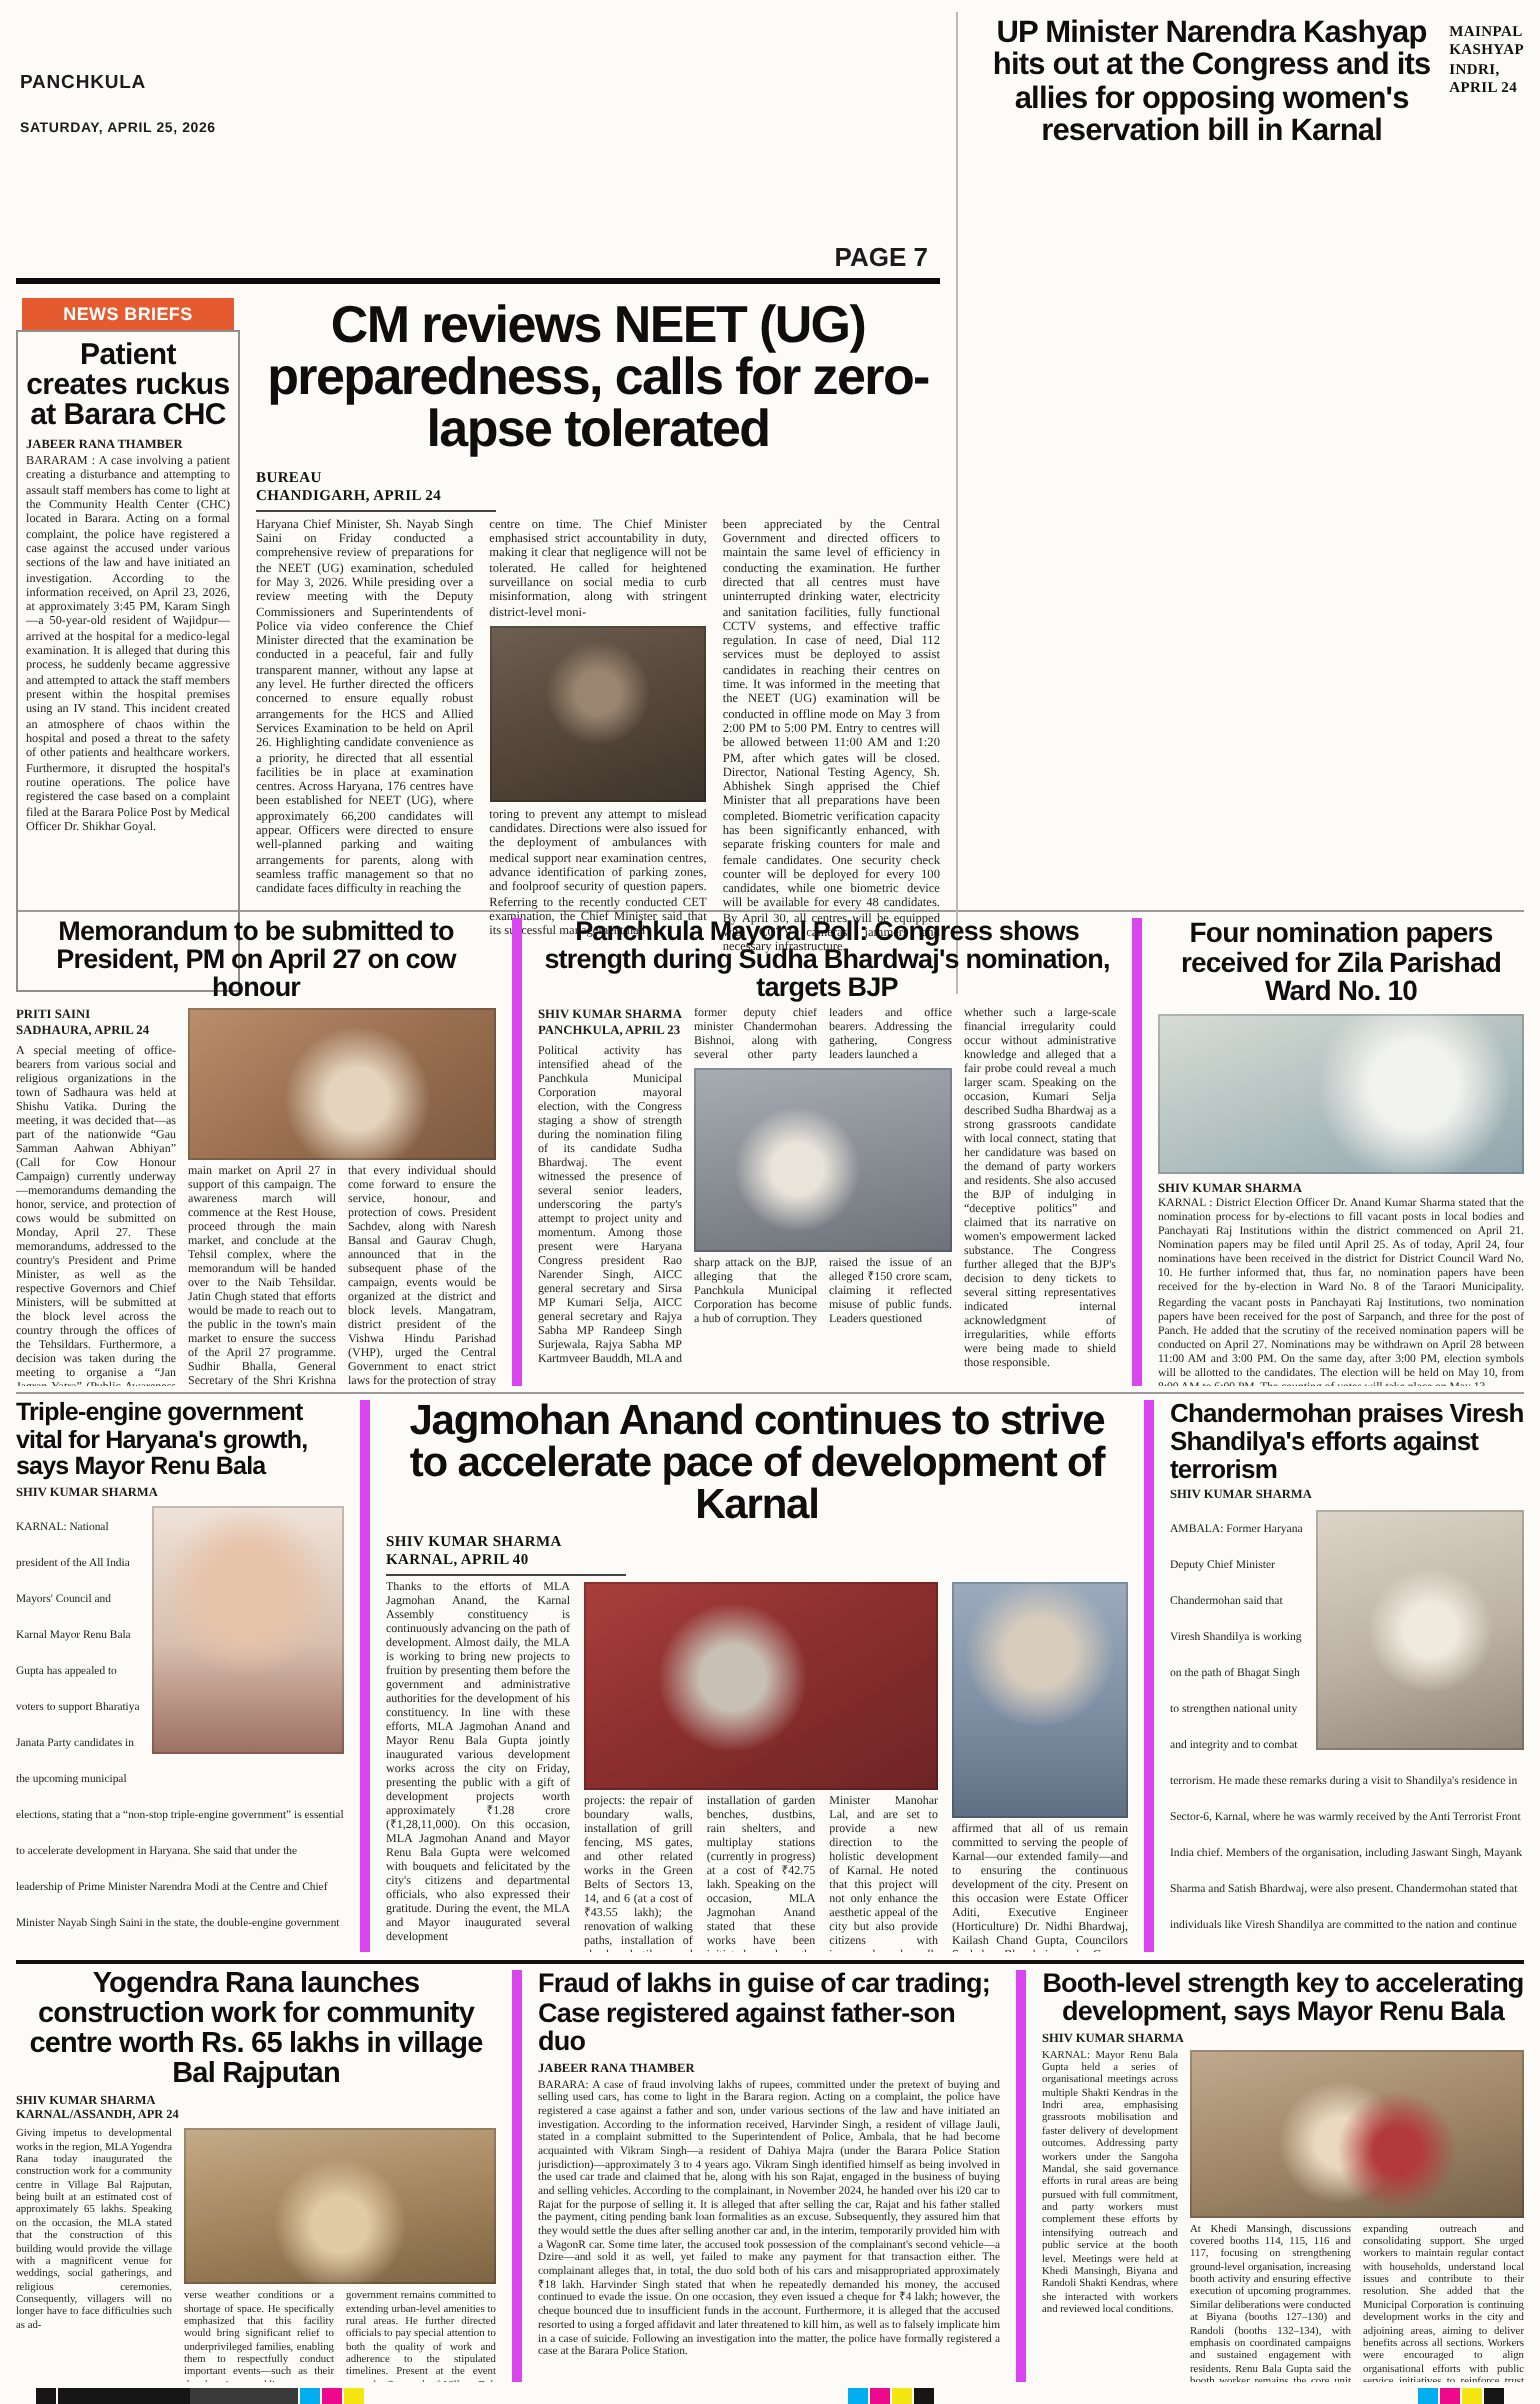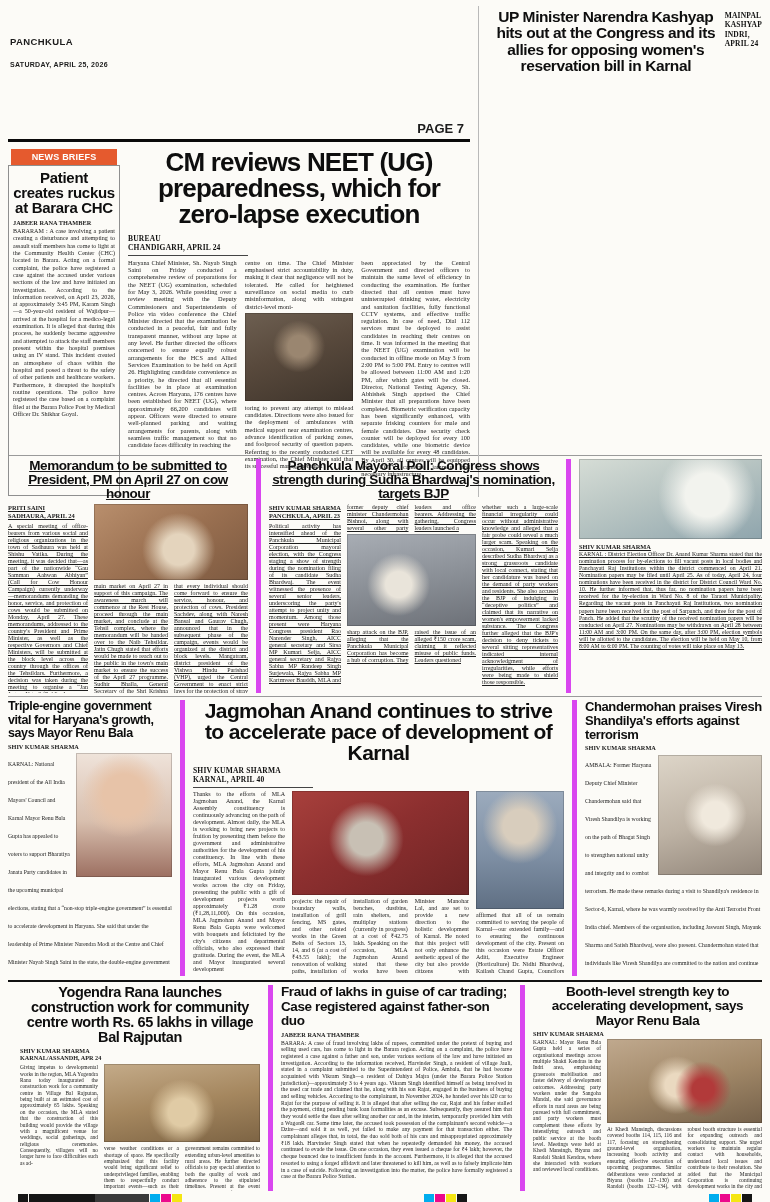--- a/index.html
+++ b/index.html
@@ -57,21 +57,21 @@
   .cm-col { font-size:6.3px; line-height:1.16; }
   .cm-photo { height:88px; margin:3px 0 3px; }
   .b1-right { border-left:1px solid #b9b9b9; padding-left:8px; display:flex; overflow:hidden; }
   .k-headline { font-size:15.5px; line-height:1.06; text-align:center; padding:3px 2px 7px; }
   .k-photo { height:168px; flex:none; }
   .k-byline { margin:5px 0 3px; }
   .k-body { columns:2; column-gap:9px; font-size:5.9px; line-height:1.17; flex:1; overflow:hidden; }
 
   
   .band2 { display:grid; grid-template-columns:248px 310px 1fr; height:234px; }
-  .band2 > article { overflow:hidden;text-decoration:underline; }
+  .band2 > article { overflow:hidden; }
   .m-headline { font-size:13.5px; line-height:1.04; text-align:center; margin-bottom:3px; }
   .m-row { display:grid; grid-template-columns:80px 1fr; gap:6px; height:calc(100% - 32px); overflow:hidden; }
   .m-byline { font-size:6.4px; font-weight:bold; line-height:1.25; margin-bottom:3px; }
   .t6 { font-size:6px; line-height:1.17; }
   .m-photo { height:76px; margin-bottom:3px; }
   .m-rest { columns:2; column-gap:6px; }
   .divl { border-left:5px solid #d946ef; padding-left:8px; }
   .padr { padding-right:8px; }
   .p-headline { font-size:13.5px; line-height:1.04; text-align:center; margin-bottom:3px; }
   .p-row { display:grid; grid-template-columns:72px 1fr 76px; gap:6px; height:calc(100% - 32px); overflow:hidden; }
@@ -94,21 +94,21 @@
   .j-row { display:grid; grid-template-columns:92px 1fr 88px; gap:7px; height:calc(100% - 60px); overflow:hidden; }
   .j-photo { height:104px; margin-bottom:3px; }
   .j-mid-txt { columns:3; column-gap:7px; }
   .j-photo2 { height:118px; margin-bottom:3px; }
   .c-headline { font-size:13px; line-height:1.08; margin-bottom:2px; }
   .c-byline { font-size:6.3px; font-weight:bold; margin-bottom:2px; }
   .c-photo { float:right; width:104px; height:120px; margin:2px 0 3px 4px; }
   .c-body { font-size:5.8px; line-height:1.18; }
 
   
-  .band4 { display:grid; grid-template-columns:248px 252px 1fr; height:206px;margin-left:12px; }
+  .band4 { display:grid; grid-template-columns:248px 252px 1fr; height:206px; }
   .band4 > article { overflow:hidden; }
   .y-headline { font-size:14.5px; line-height:1.03; text-align:center; margin-bottom:2px; }
   .y-byline { font-size:6.2px; font-weight:bold; line-height:1.25; margin-bottom:2px; }
   .y-row { display:grid; grid-template-columns:78px 1fr; gap:6px; height:calc(100% - 62px); overflow:hidden; }
   .y-photo { height:78px; margin-bottom:3px; }
   .y-rest { columns:2; column-gap:6px; }
   .f-headline { font-size:13.5px; line-height:1.08; margin-bottom:2px; }
   .f-byline { font-size:6.3px; font-weight:bold; margin-bottom:2px; }
   .f-body { font-size:5.7px; line-height:1.17; }
   .b-headline { font-size:13.5px; line-height:1.06; text-align:center; margin-bottom:2px; }
@@ -144,21 +144,21 @@
         <aside>
           <div class="briefs-bar hl">NEWS BRIEFS</div>
           <div class="briefs-box">
             <h2 class="hl briefs-headline">Patient creates ruckus at Barara CHC</h2>
             <div class="briefs-byline">JABEER RANA THAMBER</div>
             <p class="body-txt briefs-body">BARARAM : A case involving a patient creating a disturbance and attempting to assault staff members has come to light at the Community Health Center (CHC) located in Barara. Acting on a formal complaint, the police have registered a case against the accused under various sections of the law and have initiated an investigation. According to the information received, on April 23, 2026, at approximately 3:45 PM, Karam Singh—a 50-year-old resident of Wajidpur—arrived at the hospital for a medico-legal examination. It is alleged that during this process, he suddenly became aggressive and attempted to attack the staff members present within the hospital premises using an IV stand. This incident created an atmosphere of chaos within the hospital and posed a threat to the safety of other patients and healthcare workers. Furthermore, it disrupted the hospital's routine operations. The police have registered the case based on a complaint filed at the Barara Police Post by Medical Officer Dr. Shikhar Goyal.</p>
           </div>
         </aside>
 
         <article>
-          <h1 class="hl cm-headline">CM reviews NEET (UG) preparedness, which for zero-lapse execution</h1>
+          <h1 class="hl cm-headline">CM reviews NEET (UG) preparedness, calls for zero-lapse tolerated</h1>
           <div class="byline rule cm-byline">
             <div>BUREAU</div>
             <div>CHANDIGARH, APRIL 24</div>
           </div>
           <div class="cm-cols">
             <p class="body-txt cm-col">Haryana Chief Minister, Sh. Nayab Singh Saini on Friday conducted a comprehensive review of preparations for the NEET (UG) examination, scheduled for May 3, 2026. While presiding over a review meeting with the Deputy Commissioners and Superintendents of Police via video conference the Chief Minister directed that the examination be conducted in a peaceful, fair and fully transparent manner, without any lapse at any level. He further directed the officers concerned to ensure equally robust arrangements for the HCS and Allied Services Examination to be held on April 26. Highlighting candidate convenience as a priority, he directed that all essential facilities be in place at examination centres. Across Haryana, 176 centres have been established for NEET (UG), where approximately 66,200 candidates will appear. Officers were directed to ensure well-planned parking and waiting arrangements for parents, along with seamless traffic management so that no candidate faces difficulty in reaching the</p>
             <div class="cm-col">
               <p class="body-txt">centre on time. The Chief Minister emphasised strict accountability in duty, making it clear that negligence will not be tolerated. He called for heightened surveillance on social media to curb misinformation, along with stringent district-level moni-</p>
               <div class="photo ph-cm cm-photo"></div>
               <p class="body-txt">toring to prevent any attempt to mislead candidates. Directions were also issued for the deployment of ambulances with medical support near examination centres, advance identification of parking zones, and foolproof security of question papers. Referring to the recently conducted CET examination, the Chief Minister said that its successful management had</p>
@@ -213,20 +213,21 @@
         <div>
           <p class="body-txt t6 p-2col">former deputy chief minister Chandermohan Bishnoi, along with several other party leaders and office bearers. Addressing the gathering, Congress leaders launched a</p>
           <div class="photo ph-pan p-photo"></div>
           <p class="body-txt t6 p-2col">sharp attack on the BJP, alleging that the Panchkula Municipal Corporation has become a hub of corruption. They raised the issue of an alleged ₹150 crore scam, claiming it reflected misuse of public funds. Leaders questioned</p>
         </div>
         <p class="body-txt t6">whether such a large-scale financial irregularity could occur without administrative knowledge and alleged that a fair probe could reveal a much larger scam. Speaking on the occasion, Kumari Selja described Sudha Bhardwaj as a strong grassroots candidate with local connect, stating that her candidature was based on the demand of party workers and residents. She also accused the BJP of indulging in “deceptive politics” and claimed that its narrative on women's empowerment lacked substance. The Congress further alleged that the BJP's decision to deny tickets to several sitting representatives indicated internal acknowledgment of irregularities, while efforts were being made to shield those responsible.</p>
       </div>
     </article>
 
     <article class="divl">
+      <h2 class="hl z-headline">Four nomination papers received for Zila Parishad Ward No. 10</h2>
       <div class="photo ph-zil z-photo"></div>
       <div class="z-byline">SHIV KUMAR SHARMA</div>
       <p class="body-txt z-body">KARNAL : District Election Officer Dr. Anand Kumar Sharma stated that the nomination process for by-elections to fill vacant posts in local bodies and Panchayati Raj Institutions within the district commenced on April 21. Nomination papers may be filed until April 25. As of today, April 24, four nominations have been received in the district for District Council Ward No. 10. He further informed that, thus far, no nomination papers have been received for the by-election in Ward No. 8 of the Taraori Municipality. Regarding the vacant posts in Panchayati Raj Institutions, two nomination papers have been received for the post of Sarpanch, and three for the post of Panch. He added that the scrutiny of the received nomination papers will be conducted on April 27. Nominations may be withdrawn on April 28 between 11:00 AM and 3:00 PM. On the same day, after 3:00 PM, election symbols will be allotted to the candidates. The election will be held on May 10, from 8:00 AM to 6:00 PM. The counting of votes will take place on May 13.</p>
     </article>
   </div>
 
   <div class="hrule"></div>
 
   <div class="band3">
     <article class="padr">

